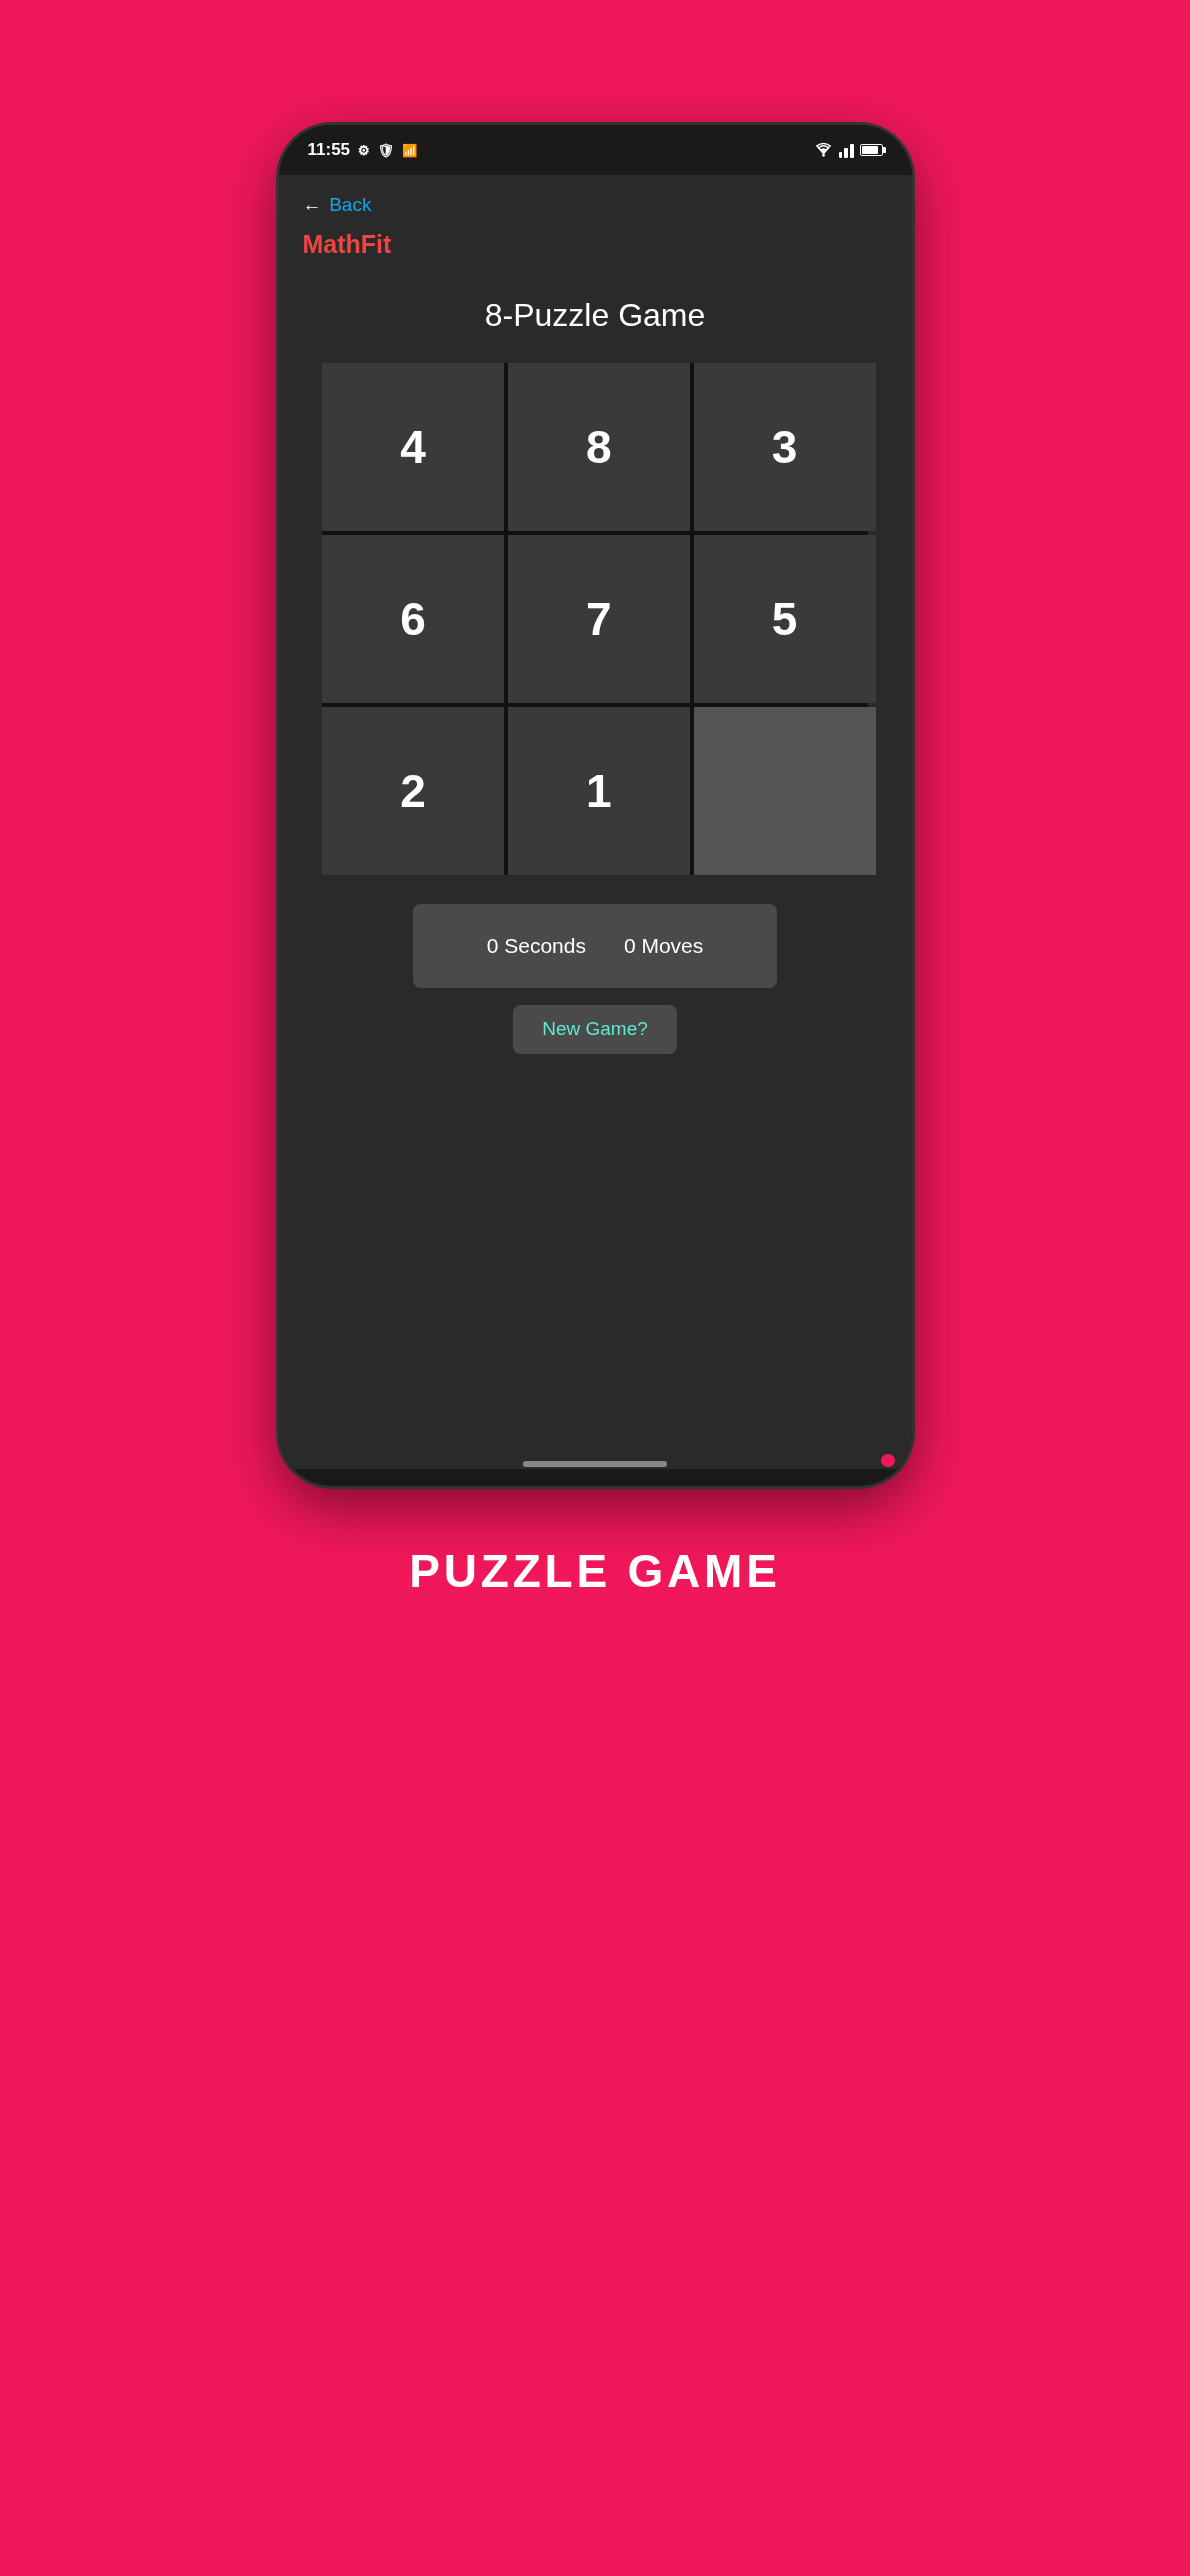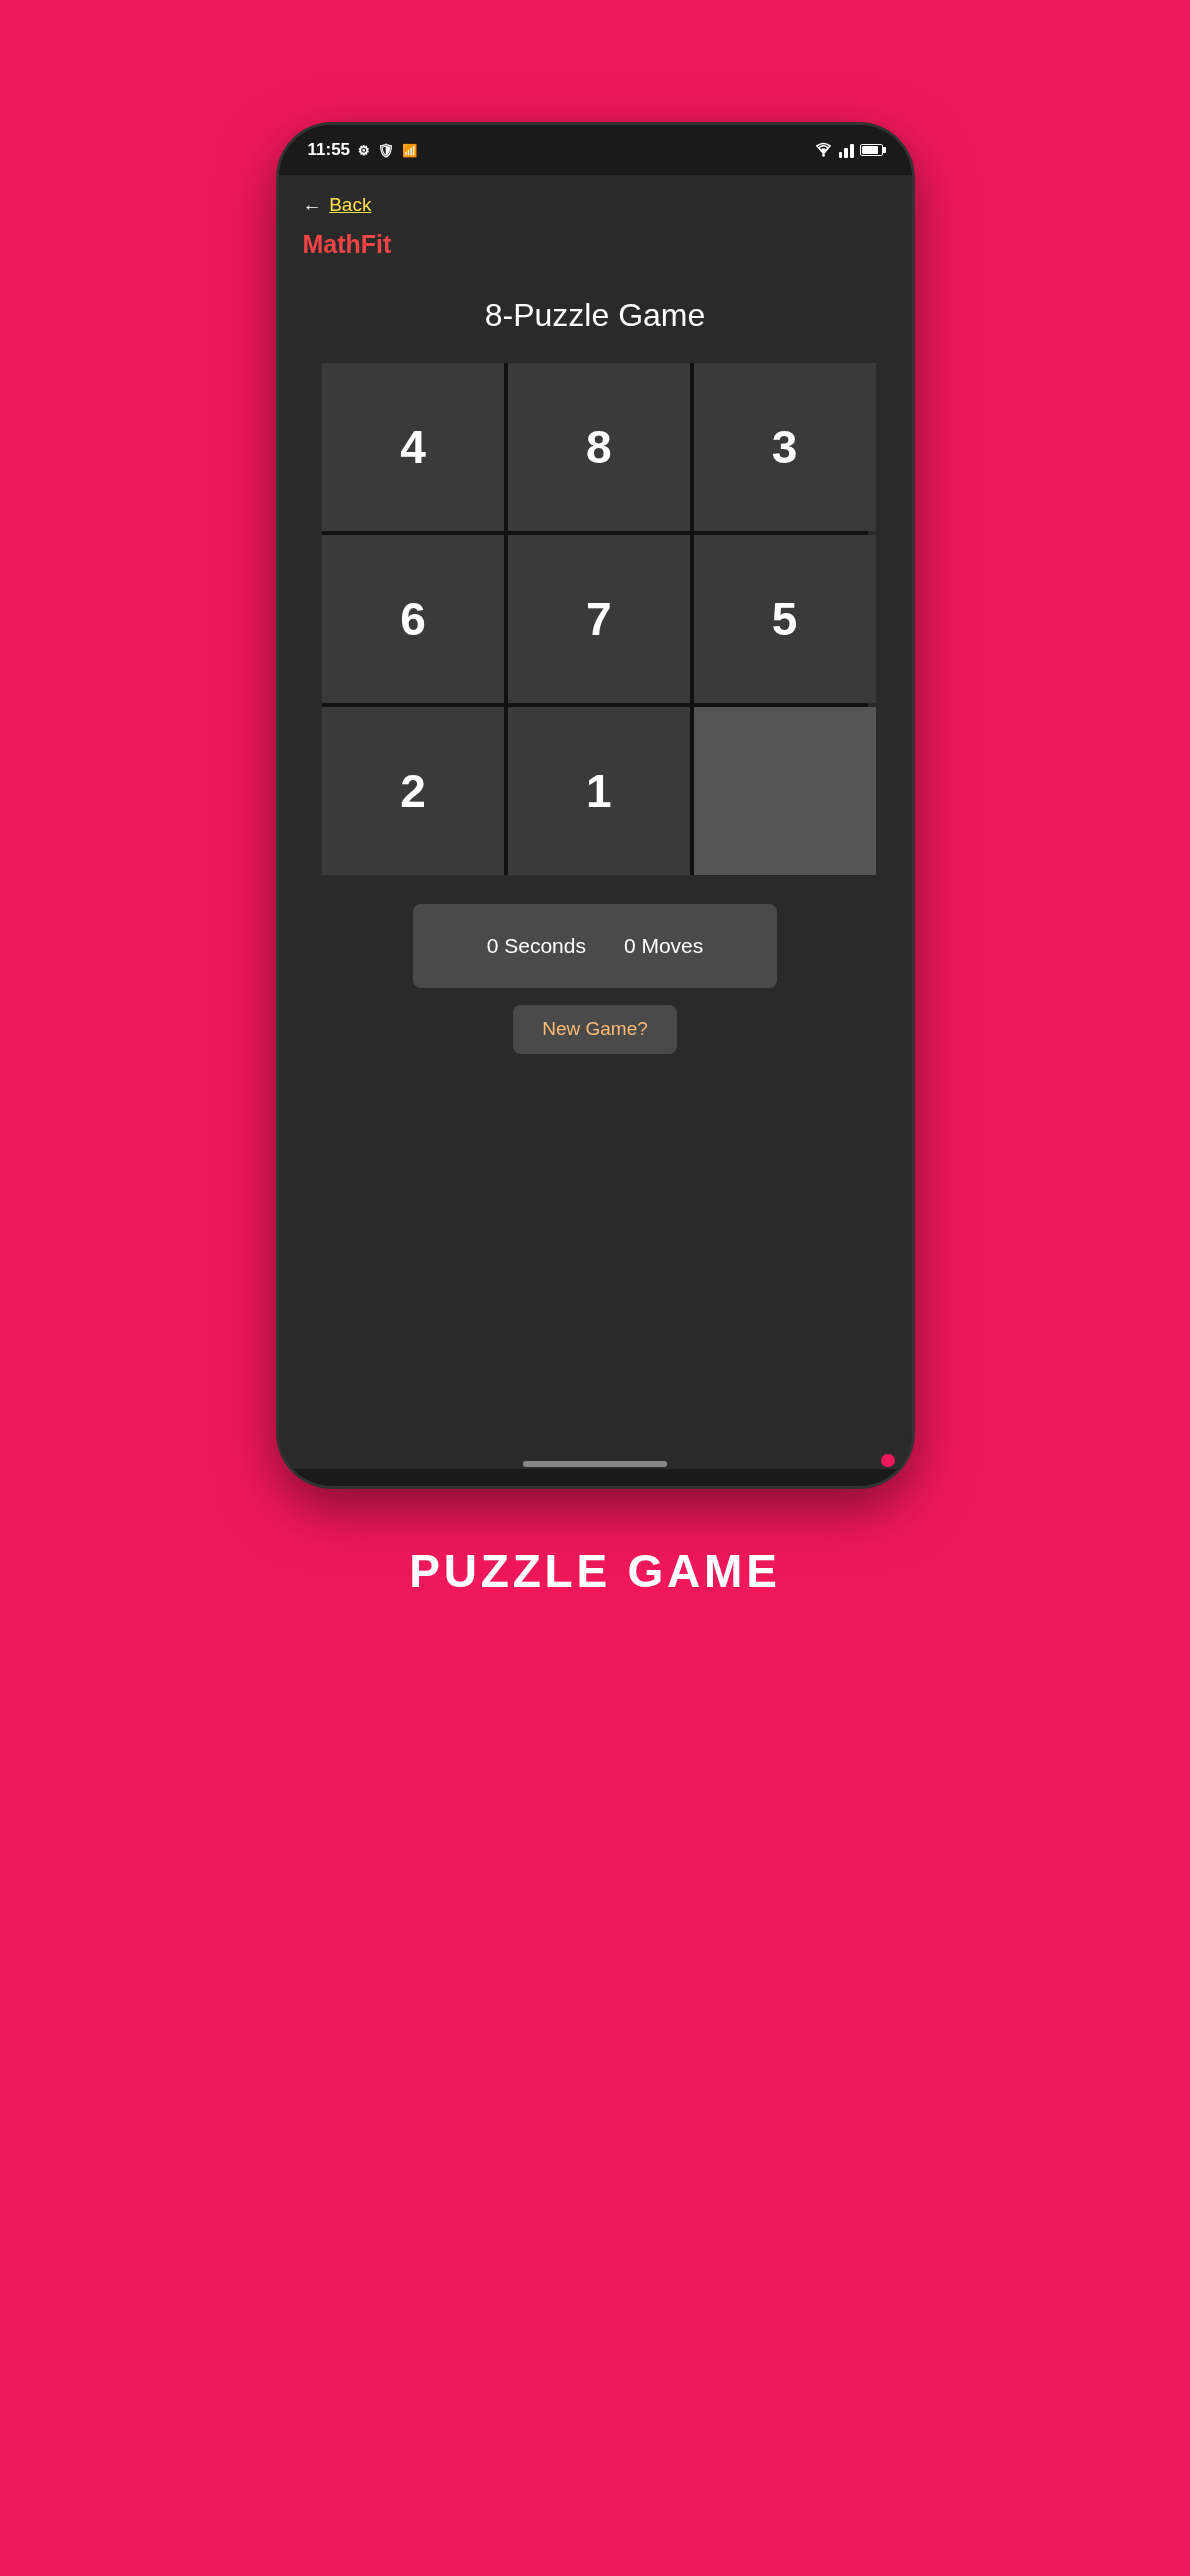--- a/index.html
+++ b/index.html
@@ -115,22 +115,21 @@
       cursor: pointer;
     }
 
     .back-arrow {
       font-size: 19px;
       color: white;
     }
 
     .back-label {
       font-size: 19px;
-      color: #fde047;
-      text-decoration: underline;
+      color: #0ea5e9;
       text-align: right;
     }
 
     
     .app-title {
       padding: 4.8px 24px 19px 24px;
     }
 
     .app-title-text {
       color: #ef4444;
@@ -197,21 +196,21 @@
     .stats-text {
       color: white;
       font-size: 21px;
     }
 
     
     .new-game-btn {
       display: block;
       margin: 17px auto 1px auto;
       background-color: #4a4a4a;
-      color: #fdba74;
+      color: #5eead4;
       border: none;
       border-radius: 7.7px;
       padding: 13.4px 29px;
       font-size: 19px;
       cursor: pointer;
       text-align: center;
     }
 
     
     .how-to-text {

